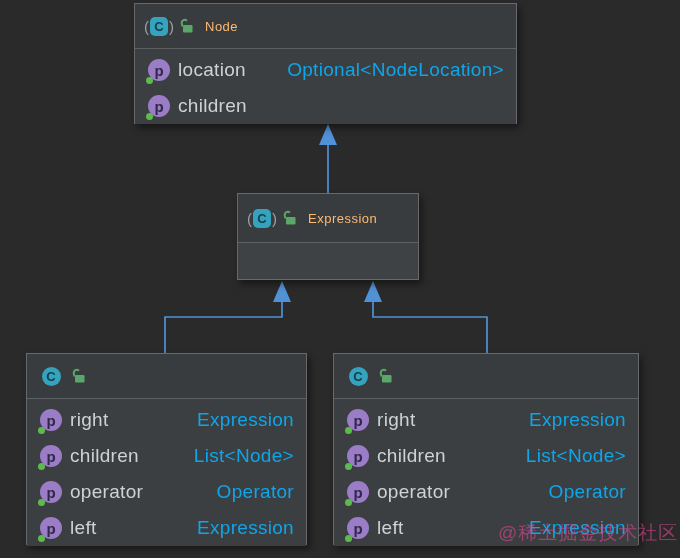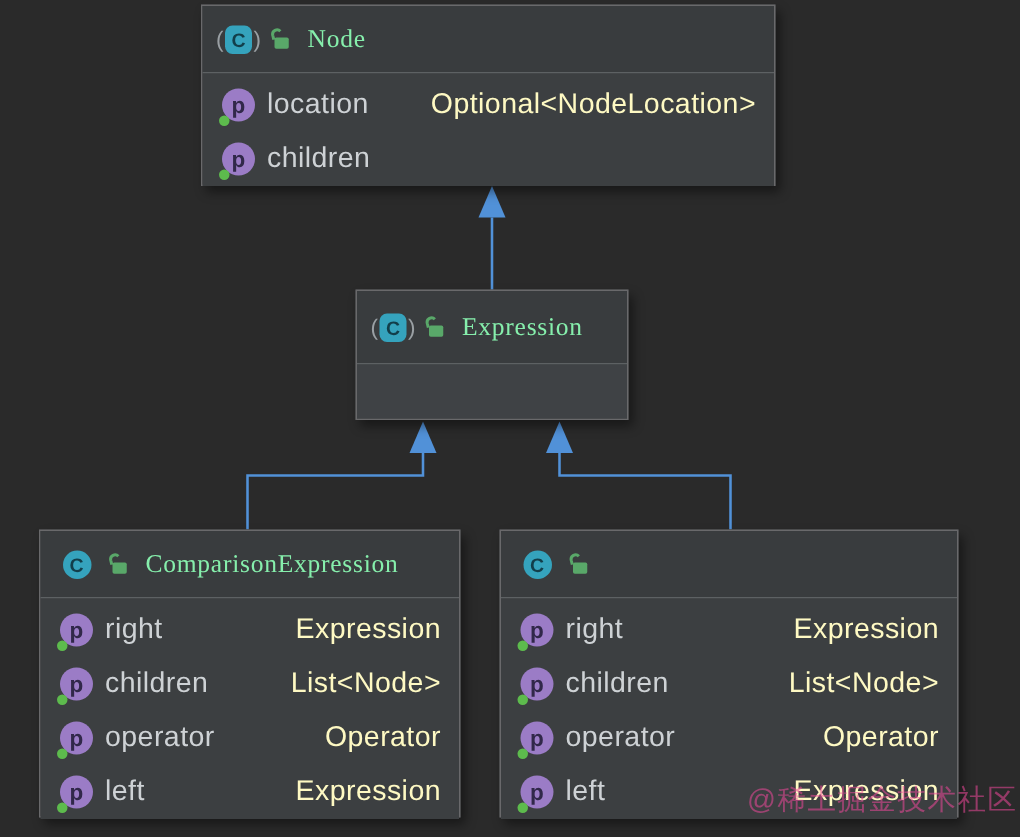--- a/index.html
+++ b/index.html
@@ -31,35 +31,35 @@
   .cls-icon{width:32px;flex:0 0 auto;display:flex;align-items:center;justify-content:center;}
   .c-badge{
     width:19px;height:19px;display:flex;align-items:center;justify-content:center;
     background:#35a3bd;color:#123e4a;font-size:13px;font-weight:bold;line-height:1;
   }
   .abstract .c-badge{border-radius:5px;}
   .concrete .c-badge{border-radius:50%;}
   .paren{color:#9aa0a4;font-size:15px;line-height:1;margin:0 1px;}
   .lock{margin-left:4px;margin-right:10px;display:flex;flex:0 0 auto;}
   .cls-title{
-    font-family:Liberation Serif, serif;font-size:17px;color:#86efac;
+    font-family:Liberation Sans, sans-serif;font-size:13px;color:#fdba74;
     letter-spacing:.5px;white-space:nowrap;
   }
 
   .p-icon{
     position:relative;width:22px;height:22px;border-radius:50%;flex:0 0 auto;
     background:#9b7cc6;display:flex;align-items:center;justify-content:center;
   }
   .p-letter{font-size:15px;font-weight:bold;color:#31284a;line-height:1;}
   .vis-dot{
     position:absolute;left:-2px;bottom:-3px;width:7px;height:7px;border-radius:50%;
     background:#5dbb4d;
   }
   .field-name{margin-left:8px;font-size:19px;color:#ced2d5;letter-spacing:.3px;white-space:nowrap;text-align:center;}
-  .field-type{margin-left:auto;font-size:19px;color:#fef9c3;letter-spacing:.3px;white-space:nowrap;}
+  .field-type{margin-left:auto;font-size:19px;color:#0ea5e9;letter-spacing:.3px;white-space:nowrap;}
 
   .watermark{
     position:absolute;left:498px;top:520px;z-index:5;font-size:19px;
     color:#ec4899;opacity:.55;white-space:nowrap;letter-spacing:1px;
   }
 </style>
 </head>
 <body>
 
 <div class="canvas">
@@ -135,21 +135,20 @@
     <div class="uml-header">
       <span class="cls-icon concrete">
         <span class="c-badge">C</span>
       </span>
       <span class="lock">
         <svg width="16" height="16" viewBox="0 0 16 16">
           <path d="M3 8 V5 A3 3 0 0 1 8.6 3.6" fill="none" stroke="#59a869" stroke-width="2" transform="rotate(-14 5 6)"></path>
           <rect x="4" y="7" width="9.5" height="7.5" rx="1.2" fill="#59a869"></rect>
         </svg>
       </span>
-      <span class="cls-title">ComparisonExpression</span>
     </div>
     <div class="uml-rows">
       <div class="uml-row">
         <span class="p-icon">
           <span class="p-letter">p</span>
           <span class="vis-dot"></span>
         </span>
         <span class="field-name">right</span>
         <span class="field-type">Expression</span>
       </div>

